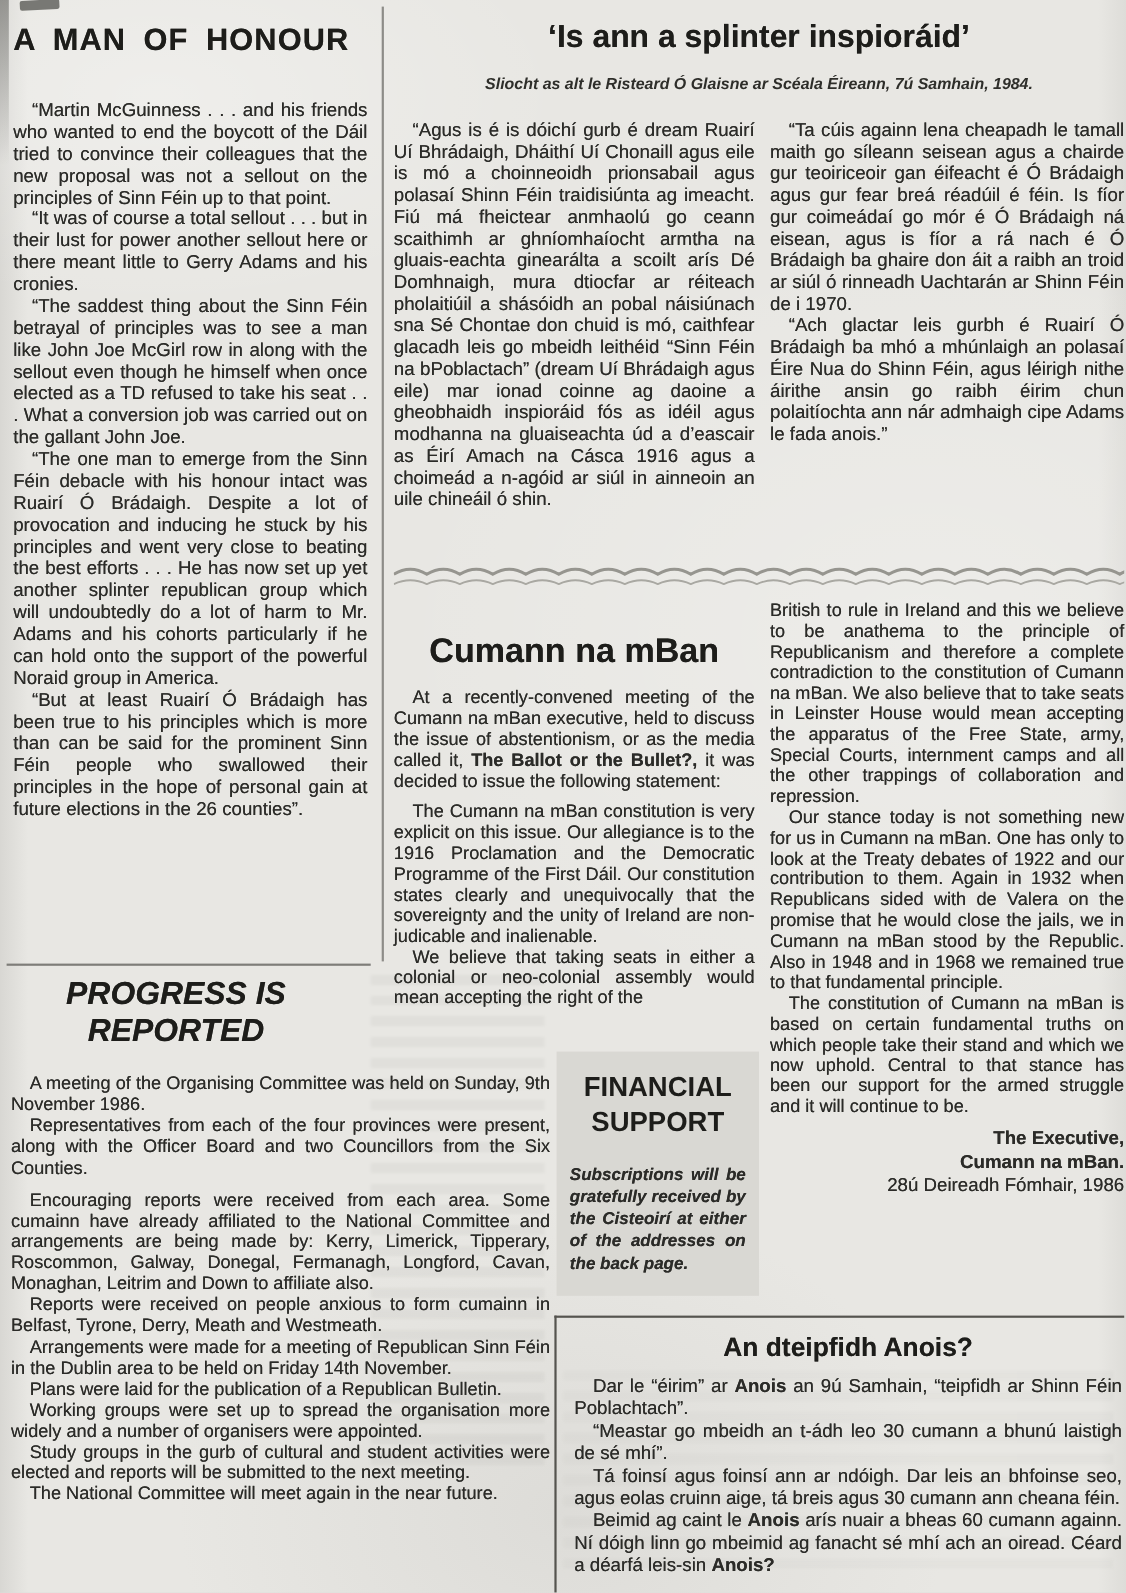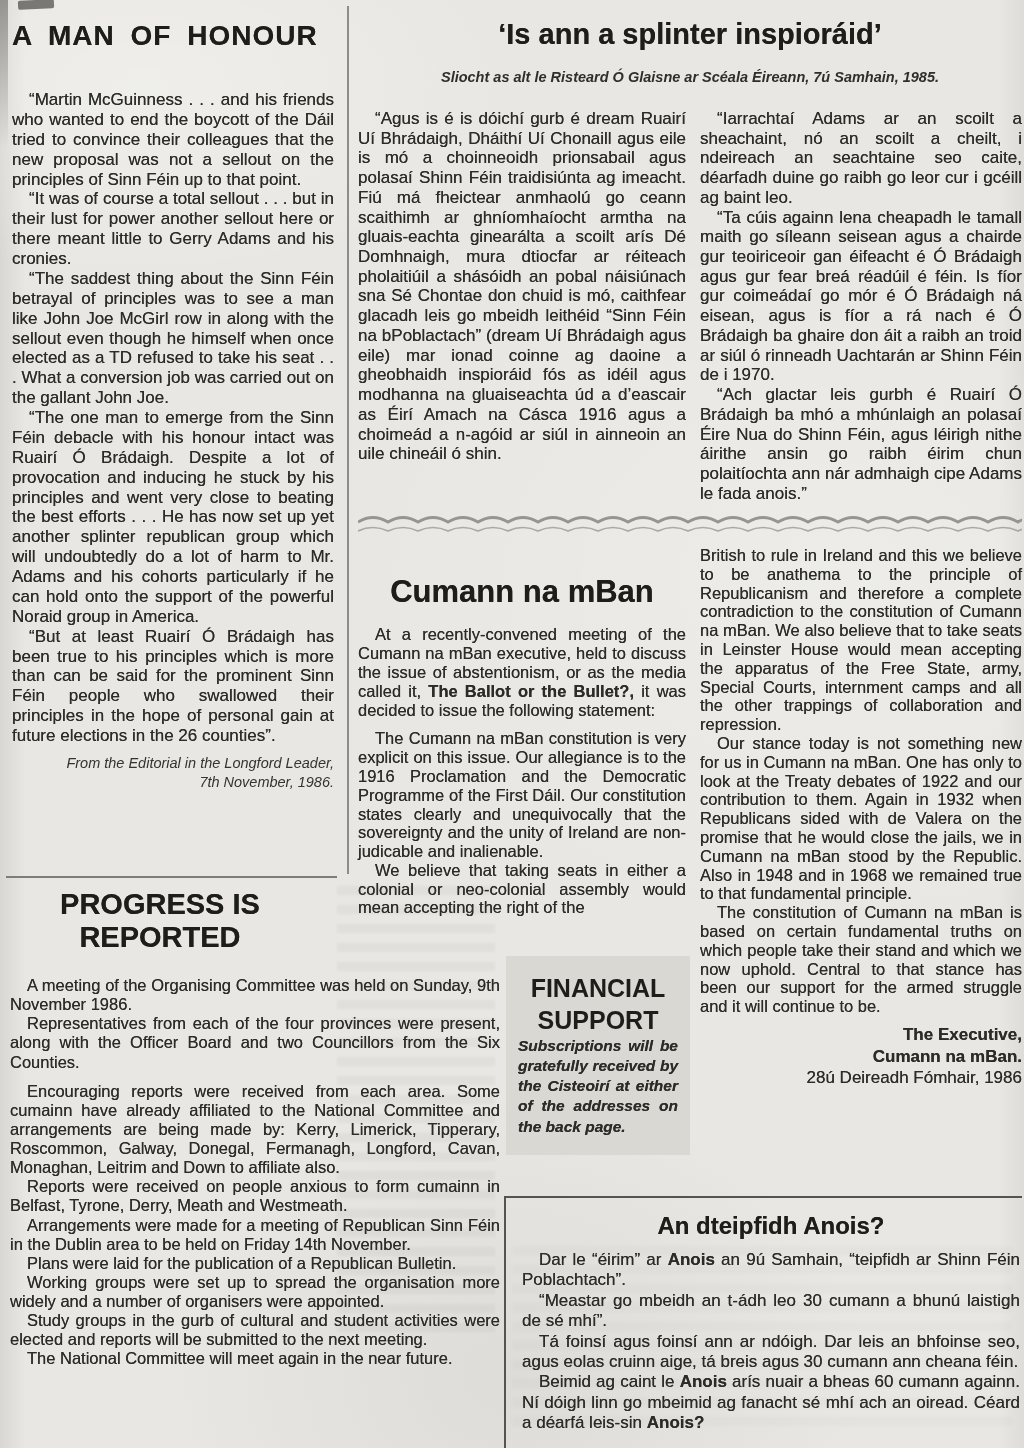--- a/index.html
+++ b/index.html
@@ -43,26 +43,26 @@
   .cumann{position:absolute;left:358px;top:546px;width:664px;display:flex;gap:14px;}
   .cumann .c1{width:328px;margin-top:26px;}
   .cumann .c2{width:322px;}
   .cumann .coltext{font-size:16.5px;line-height:1.14;}
   .cumann-title{font-size:31px;font-weight:bold;text-align:center;margin:2px 0 16px;color:#1d1d1a;}
   .sig{margin-top:8px;text-align:right;font-size:17px;line-height:1.28;}
   .sig-b{font-weight:bold;}
 
   
   .progress{position:absolute;left:10px;top:888px;width:490px;}
-  .prog-title{width:300px;text-align:center;font-size:29px;font-weight:bold;line-height:1.14;margin:0;color:#1d1d1a;}
+  .prog-title{width:300px;text-align:center;font-size:29px;font-weight:bold;line-height:1.14;margin:0;color:#1d1d1a;font-style:italic;}
   .prog-body{margin-top:22px;font-size:16.5px;line-height:1.16;}
 
   
   .financial{position:absolute;left:506px;top:956px;width:184px;background:#d9d8d3;padding:16px 12px 18px;box-sizing:border-box;}
-  .fin-title{text-align:center;font-size:25px;font-weight:bold;line-height:1.28;color:#1d1d1a;margin-bottom:0;}
+  .fin-title{text-align:center;font-size:25px;font-weight:bold;line-height:1.28;color:#1d1d1a;margin-bottom:23px;}
   .fin-body{font-size:15.5px;line-height:1.3;font-weight:bold;font-style:italic;}
 
   
   .anois{position:absolute;left:504px;top:1196px;width:518px;height:252px;border-left:2px solid #55544f;border-top:2px solid #55544f;padding:10px 2px 0 16px;box-sizing:border-box;}
   .anois-title{text-align:center;font-size:24px;font-weight:bold;margin:4px 0 10px;color:#1d1d1a;}
   .anois-body{font-size:17px;line-height:1.2;}
 
   
   .smudge{position:absolute;}
   .s1{left:0;top:0;width:8px;height:150px;background:linear-gradient(#4a4a46,rgba(74,74,70,0));opacity:.5;}
@@ -84,38 +84,33 @@
 
   <section class="moh">
     <h1 class="moh-title">A MAN OF HONOUR</h1>
     <div class="body bodytext">
         <p class="para"><span>“Martin McGuinness . . . and his friends who wanted to end the boycott of the Dáil tried to convince their colleagues that the new proposal was not a sellout on the principles of Sinn Féin up to that point.</span></p>
         <p class="para"><span>“It was of course a total sellout . . . but in their lust for power another sellout here or there meant little to Gerry Adams and his cronies.</span></p>
         <p class="para"><span>“The saddest thing about the Sinn Féin betrayal of principles was to see a man like John Joe McGirl row in along with the sellout even though he himself when once elected as a TD refused to take his seat . . . What a conversion job was carried out on the gallant John Joe.</span></p>
         <p class="para"><span>“The one man to emerge from the Sinn Féin debacle with his honour intact was Ruairí Ó Brádaigh. Despite a lot of provocation and inducing he stuck by his principles and went very close to beating the best efforts . . . He has now set up yet another splinter republican group which will undoubtedly do a lot of harm to Mr. Adams and his cohorts particularly if he can hold onto the support of the powerful Noraid group in America.</span></p>
         <p class="para"><span>“But at least Ruairí Ó Brádaigh has been true to his principles which is more than can be said for the prominent Sinn Féin people who swallowed their principles in the hope of personal gain at future elections in the 26 counties”.</span></p>
       </div>
-    <div class="byline">
-      <div>From the Editorial in the Longford Leader,</div>
-      <div>7th November, 1986.</div>
-    </div>
   </section>
 
   <div class="vrule"></div>
   <div class="hrule"></div>
 
   <section class="insp">
     <h1 class="insp-title">‘Is ann a splinter inspioráid’</h1>
-    <div class="insp-sub">Sliocht as alt le Risteard Ó Glaisne ar Scéala Éireann, 7ú Samhain, 1985.</div>
+    <div class="insp-sub">Sliocht as alt le Risteard Ó Glaisne ar Scéala Éireann, 7ú Samhain, 1984.</div>
     <div class="twocol">
       <div class="coltext c1 bodytext">
           <p class="para"><span>“Agus is é is dóichí gurb é dream Ruairí Uí Bhrádaigh, Dháithí Uí Chonaill agus eile is mó a choinneoidh prionsabail agus polasaí Shinn Féin traidisiúnta ag imeacht. Fiú má fheictear anmhaolú go ceann scaithimh ar ghníomhaíocht armtha na gluais-eachta ginearálta a scoilt arís Dé Domhnaigh, mura dtiocfar ar réiteach pholaitiúil a shásóidh an pobal náisiúnach sna Sé Chontae don chuid is mó, caithfear glacadh leis go mbeidh leithéid “Sinn Féin na bPoblactach” (dream Uí Bhrádaigh agus eile) mar ionad coinne ag daoine a gheobhaidh inspioráid fós as idéil agus modhanna na gluaiseachta úd a d’eascair as Éirí Amach na Cásca 1916 agus a choimeád a n-agóid ar siúl in ainneoin an uile chineáil ó shin.</span></p>
         </div>
       <div class="coltext c2 bodytext">
-          <p class="para"><span>“Iarrachtaí Adams ar an scoilt a sheachaint, nó an scoilt a cheilt, i ndeireach an seachtaine seo caite, déarfadh duine go raibh go leor cur i gcéill ag baint leo.</span></p>
           <p class="para"><span>“Ta cúis againn lena cheapadh le tamall maith go síleann seisean agus a chairde gur teoiriceoir gan éifeacht é Ó Brádaigh agus gur fear breá réadúil é féin. Is fíor gur coimeádaí go mór é Ó Brádaigh ná eisean, agus is fíor a rá nach é Ó Brádaigh ba ghaire don áit a raibh an troid ar siúl ó rinneadh Uachtarán ar Shinn Féin de i 1970.</span></p>
           <p class="para"><span>“Ach glactar leis gurbh é Ruairí Ó Brádaigh ba mhó a mhúnlaigh an polasaí Éire Nua do Shinn Féin, agus léirigh nithe áirithe ansin go raibh éirim chun polaitíochta ann nár admhaigh cipe Adams le fada anois.”</span></p>
         </div>
     </div>
   </section>
 
   <svg class="wavy" width="664" height="24" viewBox="0 0 664 24">
     <path fill="none" stroke="#96958f" stroke-width="2.8" d="M0 8 q15 -9 30 0 q15 -9 30 0 q15 -9 30 0 q15 -9 30 0 q15 -9 30 0 q15 -9 30 0 q15 -9 30 0 q15 -9 30 0 q15 -9 30 0 q15 -9 30 0 q15 -9 30 0 q15 -9 30 0 q15 -9 30 0 q15 -9 30 0 q15 -9 30 0 q15 -9 30 0 q15 -9 30 0 q15 -9 30 0 q15 -9 30 0 q15 -9 30 0 q15 -9 30 0 q15 -9 30 0 q15 -9 30 0"></path>
     <path fill="none" stroke="#a9a8a2" stroke-width="1.6" d="M0 17 q15 -7 30 0 q15 -7 30 0 q15 -7 30 0 q15 -7 30 0 q15 -7 30 0 q15 -7 30 0 q15 -7 30 0 q15 -7 30 0 q15 -7 30 0 q15 -7 30 0 q15 -7 30 0 q15 -7 30 0 q15 -7 30 0 q15 -7 30 0 q15 -7 30 0 q15 -7 30 0 q15 -7 30 0 q15 -7 30 0 q15 -7 30 0 q15 -7 30 0 q15 -7 30 0 q15 -7 30 0 q15 -7 30 0"></path>
   </svg>

